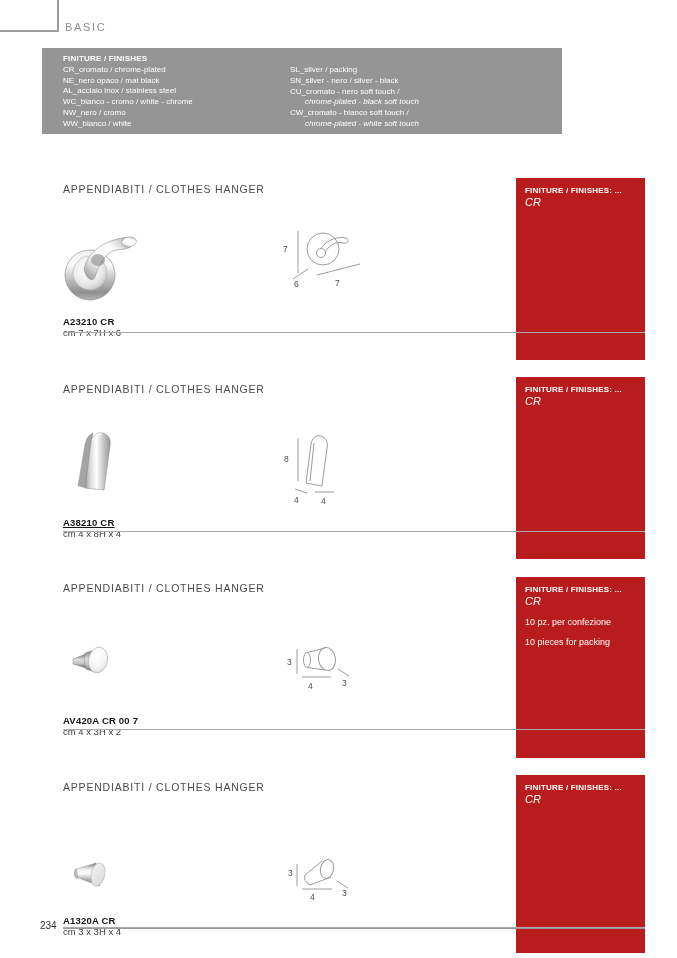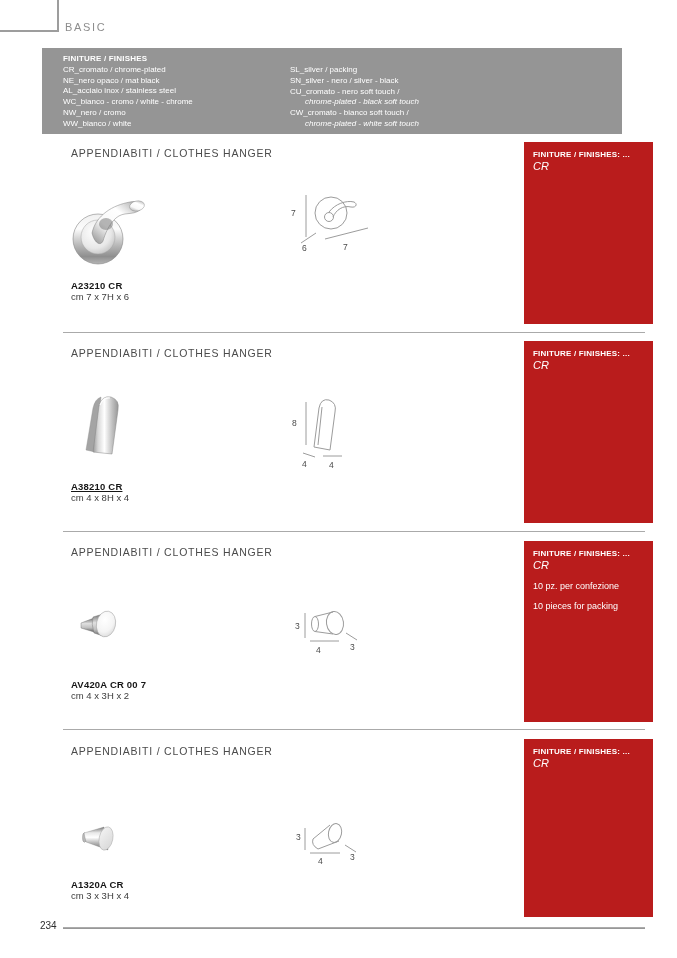--- a/index.html
+++ b/index.html
@@ -5,29 +5,29 @@
   html,body { margin:0; padding:0; background:#ffffff; }
   .page {
     position:relative; width:677px; height:958px; background:#ffffff;
     font-family:"Liberation Sans", sans-serif; overflow:hidden;
   }
   .corner-v { position:absolute; left:57px; top:0; width:2px; height:31px; background:#9d9d9d; }
   .corner-h { position:absolute; left:0; top:30px; width:59px; height:2px; background:#9d9d9d; }
   .brand { position:absolute; left:65px; top:21px; font-size:11px; letter-spacing:1.7px; color:#8d8d8d; }
 
   .legend {
-    position:absolute; left:42px; top:48px; width:580px; height:86px;
+    position:absolute; left:42px; top:48px; width:520px; height:86px;
     background:#959595; color:#ffffff; font-size:8px; line-height:10.8px;
   }
   .legend-left  { position:absolute; left:21px;  top:6px; }
   .legend-right { position:absolute; left:248px; top:17px; }
   .legend-title { font-weight:bold; letter-spacing:0.2px; }
   .legend-line.indent { padding-left:15px;font-style:italic; }
 
-  section.product { position:absolute; left:8px; width:604px; }
+  section.product { position:absolute; left:0; width:604px;margin-top:36px; }
   .ptitle {
     position:absolute; left:63px; margin:0; font-weight:normal;
     font-size:10.5px; letter-spacing:0.8px; color:#4b4b4b; white-space:nowrap;
   }
   .photo, .drawing { position:absolute; }
   .pcode { position:absolute; left:63px; font-size:9.5px; font-weight:bold; color:#161616; letter-spacing:0.2px; }
   .psize { position:absolute; left:63px; font-size:9.5px; color:#3c3c3c; }
 
   .finish-box {
     position:absolute; left:516px; top:0; width:129px; box-sizing:border-box;

